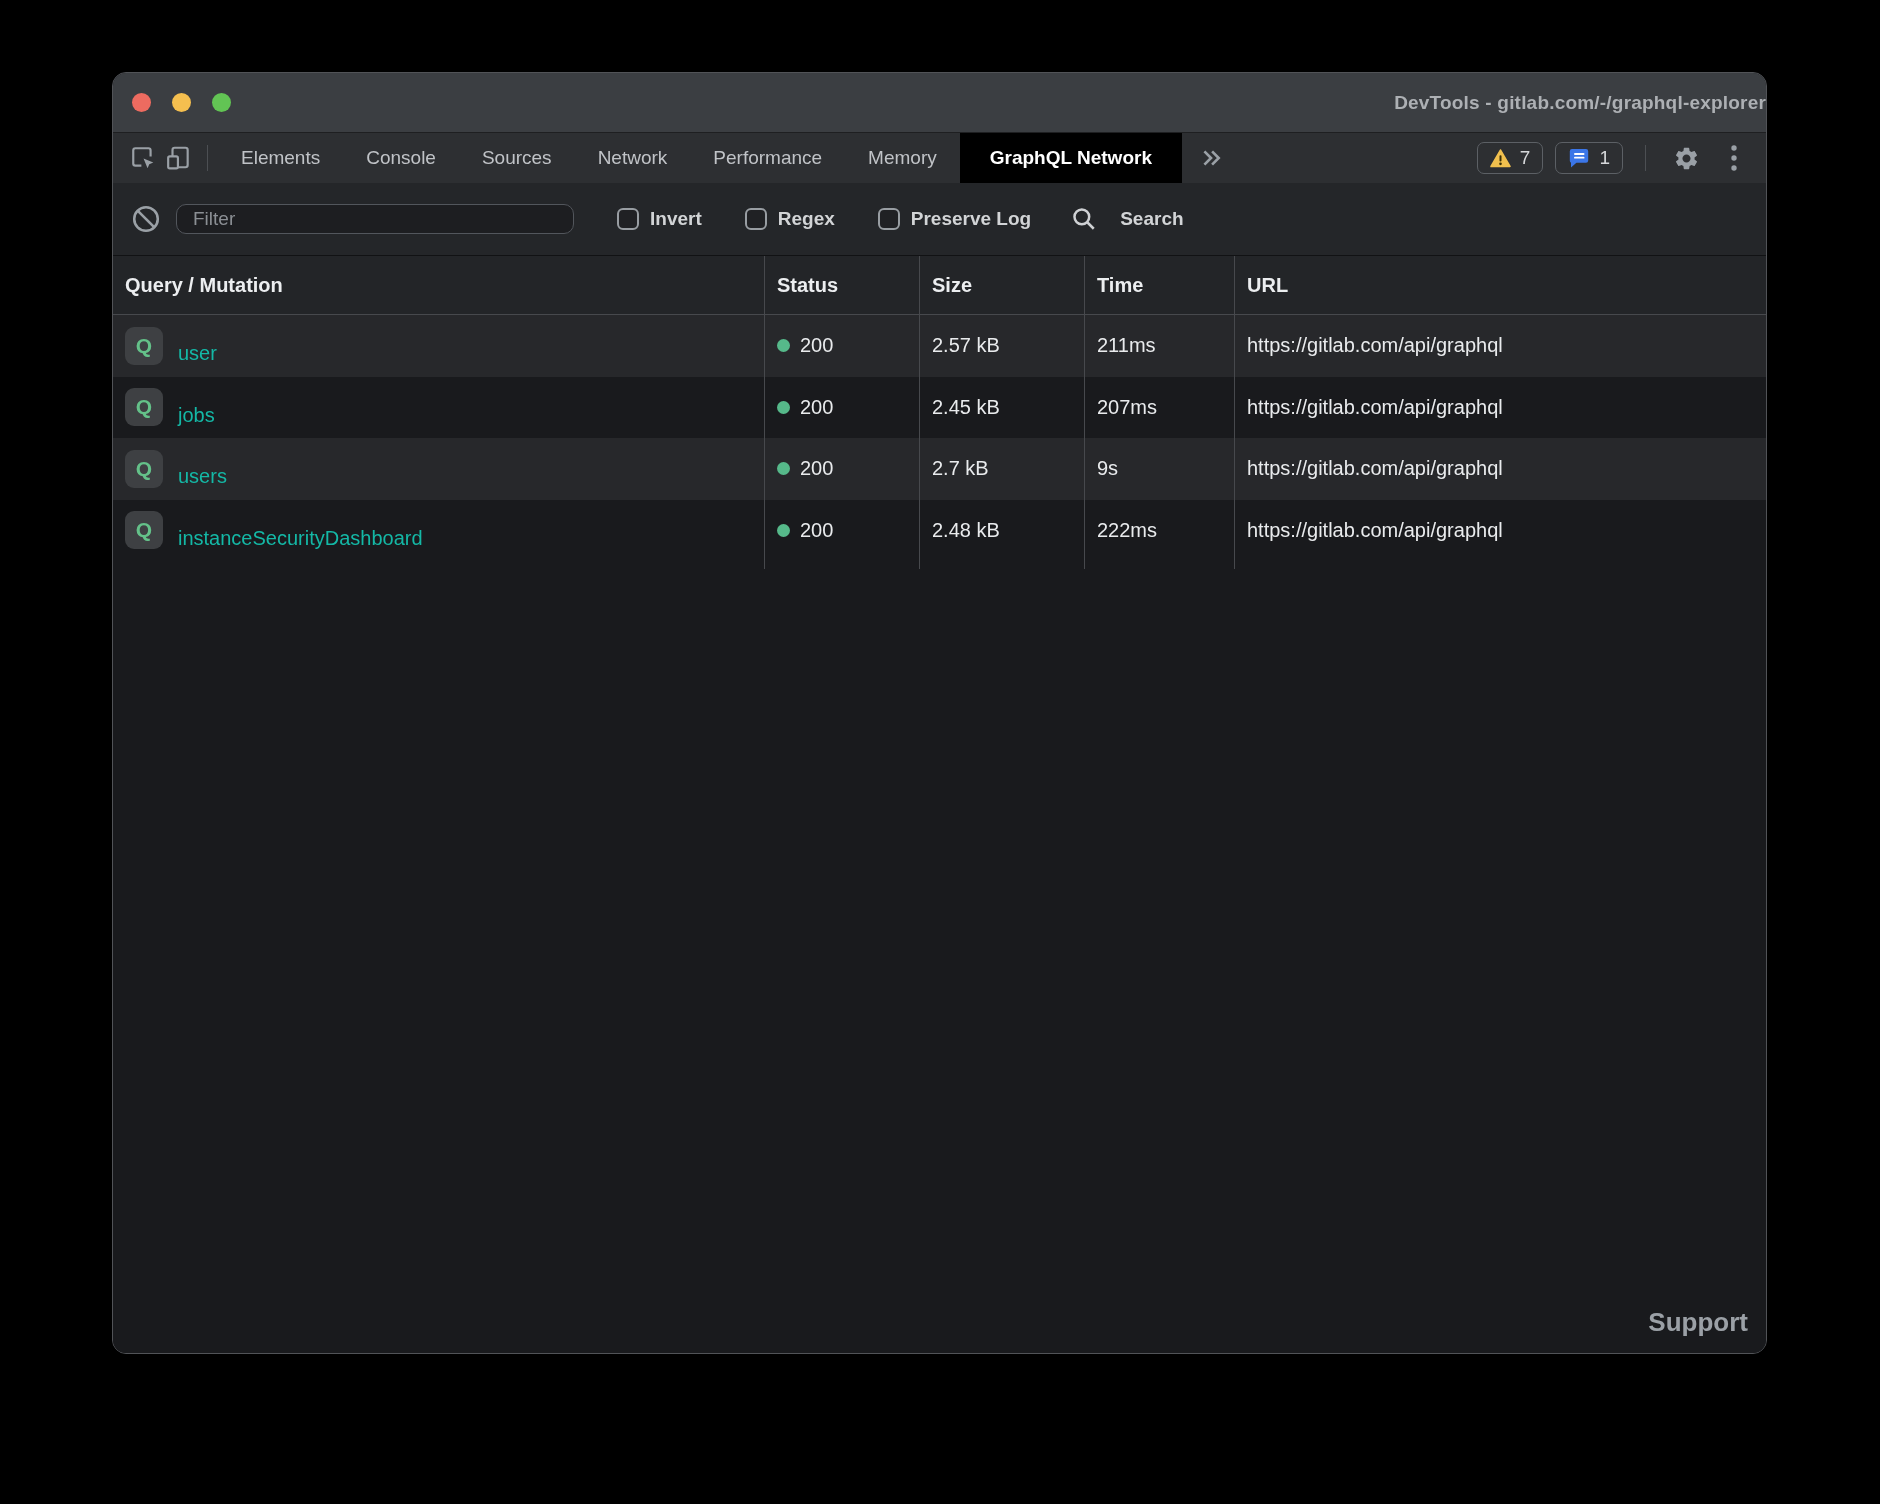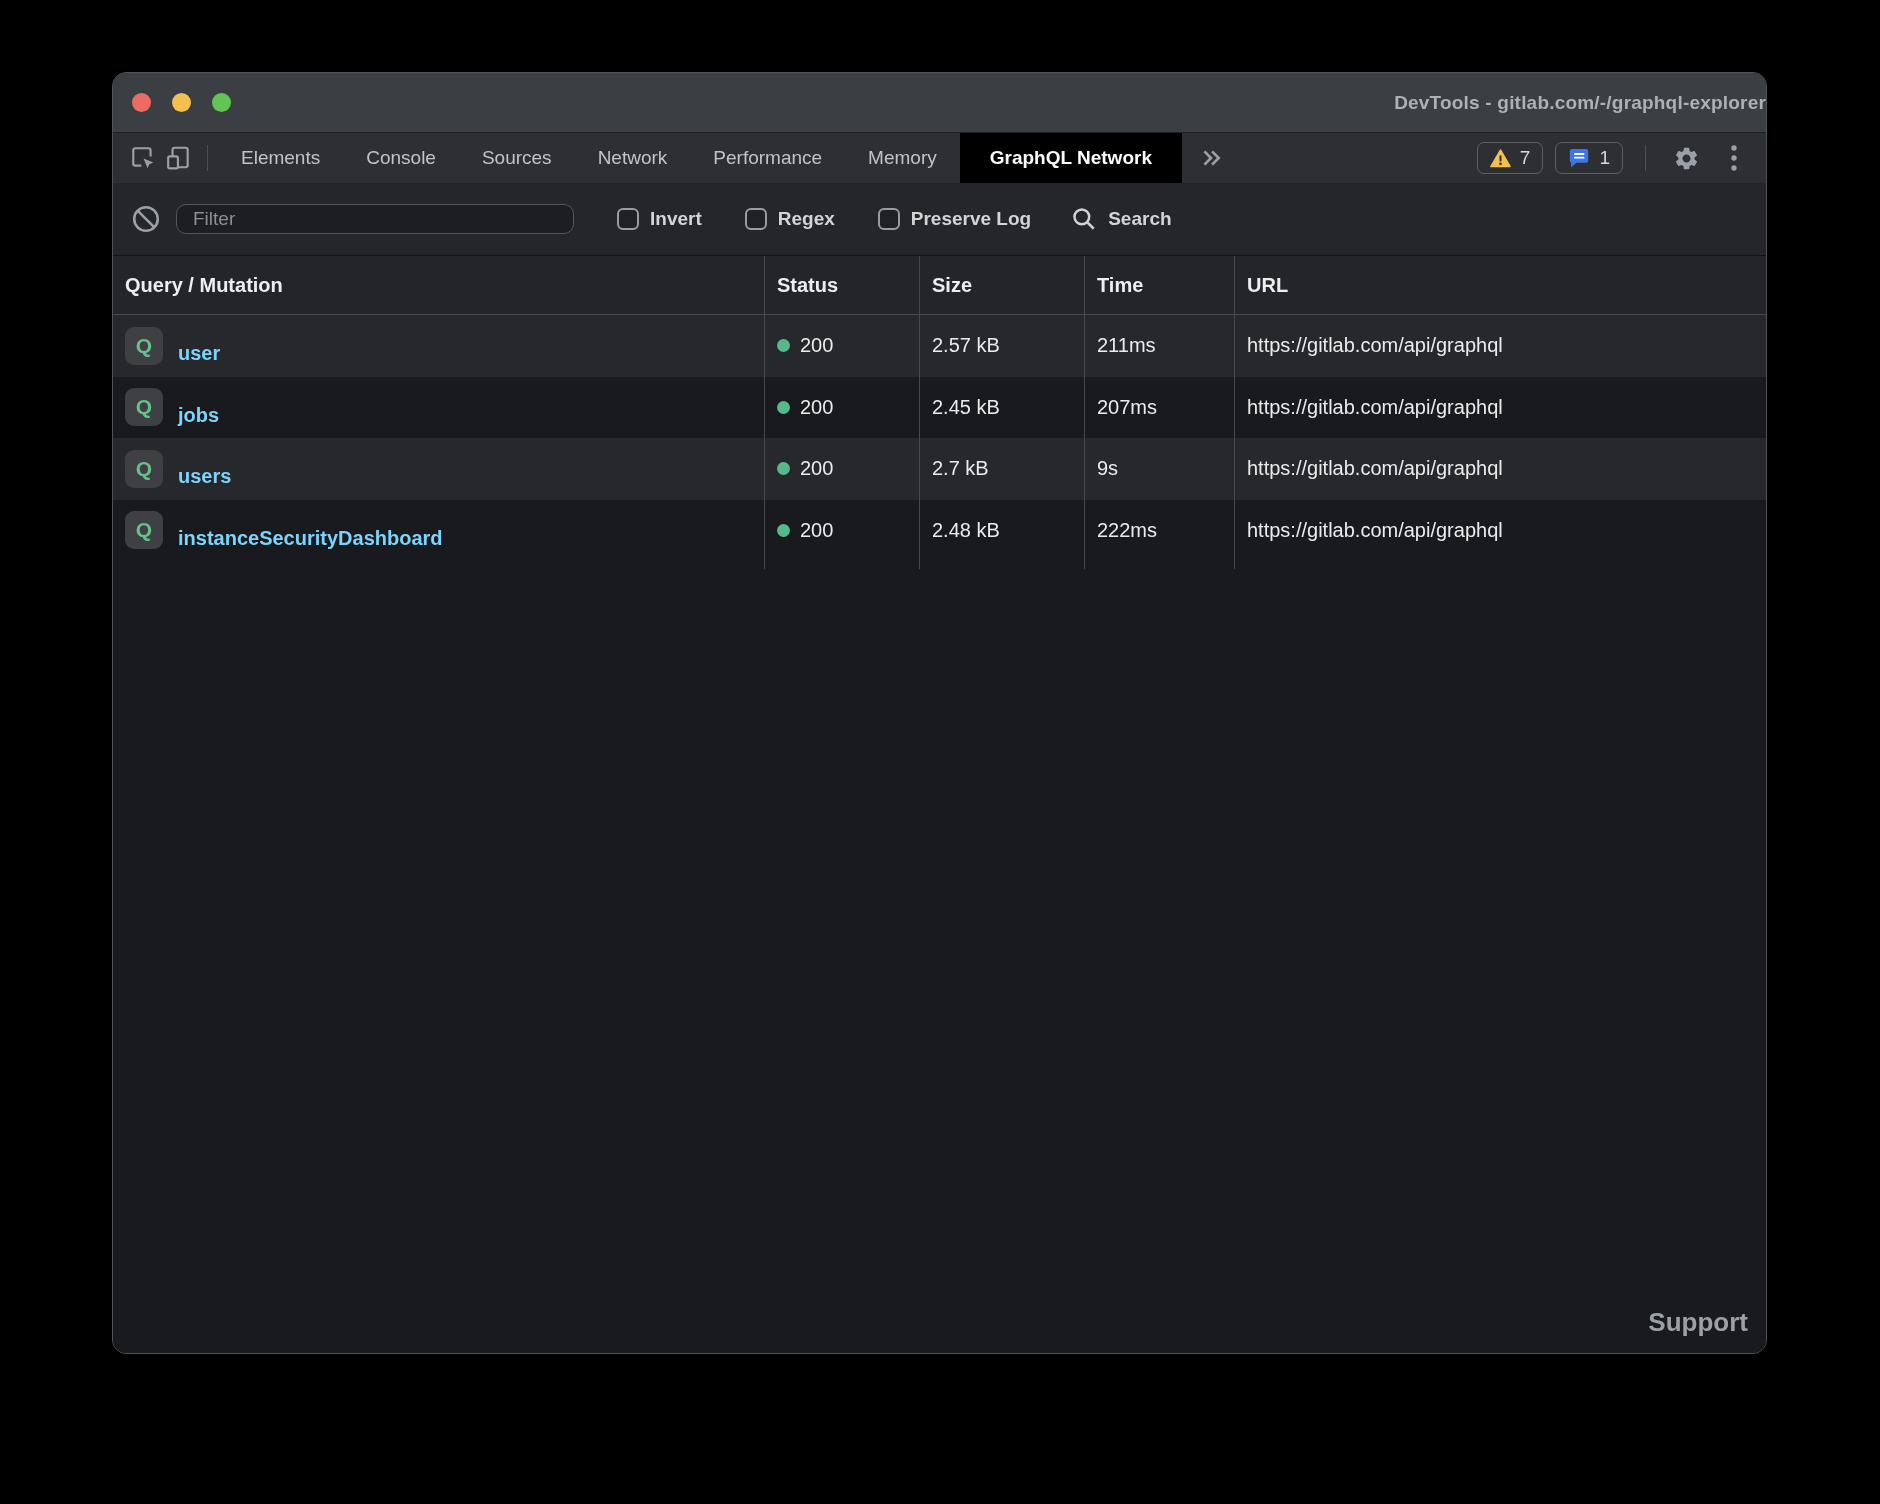--- a/index.html
+++ b/index.html
@@ -53,42 +53,42 @@
     color:#e8eaed;font-size:19px;padding:0 16px;box-sizing:border-box;outline:none;
     font-family:"Liberation Sans",sans-serif;
   }
   .filter-input::placeholder{color:#8b8f94;}
   .cbgroup{display:flex;align-items:center;gap:11px;margin-left:43px;}
   .checkbox{
     width:22px;height:22px;border:2px solid #989da2;border-radius:6px;
     background:#202124;box-sizing:border-box;cursor:pointer;flex:0 0 auto;
   }
   .cblabel{font-size:19px;font-weight:bold;color:#d2d4d6;white-space:nowrap;}
-  .searchgroup{display:flex;align-items:center;gap:11px;margin-left:40px;cursor:pointer;text-align:right;}
+  .searchgroup{display:flex;align-items:center;gap:23px;margin-left:40px;cursor:pointer;text-align:right;}
   
   .grid-cols{display:grid;grid-template-columns:652px 155px 165px 150px 1fr;}
   .thead{height:59px;background:#232528;border-bottom:1px solid #47494d;box-sizing:border-box;}
   .th{
     display:flex;align-items:center;padding:0 12px;font-size:20px;font-weight:bold;
     color:#eceef0;border-right:1px solid #47494d;box-sizing:border-box;white-space:nowrap;overflow:hidden;
   }
   .th:last-child{border-right:none;}
   .trow{height:61.5px;background:#27282b;cursor:pointer;}
   .trow.alt{background:#191a1d;}
   .td{
     display:flex;align-items:center;padding:0 12px;font-size:20px;color:#e9ebed;
     border-right:1px solid #47494d;box-sizing:border-box;white-space:nowrap;overflow:hidden;
   }
   .td:last-child{border-right:none;}
   .qcell{gap:15px;}
   .qbadge{
     width:38px;height:38px;border-radius:9px;background:#3e4043;color:#64c189;
     font-weight:bold;font-size:21px;display:flex;align-items:center;justify-content:center;flex:0 0 auto;
   }
-  .qname{font-weight:bold;color:#7dd3fc;margin-top:16px;}
+  .qname{font-weight:normal;color:#14b8a6;margin-top:16px;}
   .dot{width:13px;height:13px;border-radius:50%;background:#56b98a;margin-right:10px;flex:0 0 auto;}
   .stubrow{height:8px;background:#191a1d;}
   .stubrow .td{padding:0;}
   .fill{flex:1;background:#191a1d;}
   .support{
     position:absolute;right:18px;bottom:15px;font-size:26px;font-weight:bold;color:#9ba0a6;cursor:pointer;margin-left:16px;
   }
   svg{display:block;}
 </style>
 </head>

